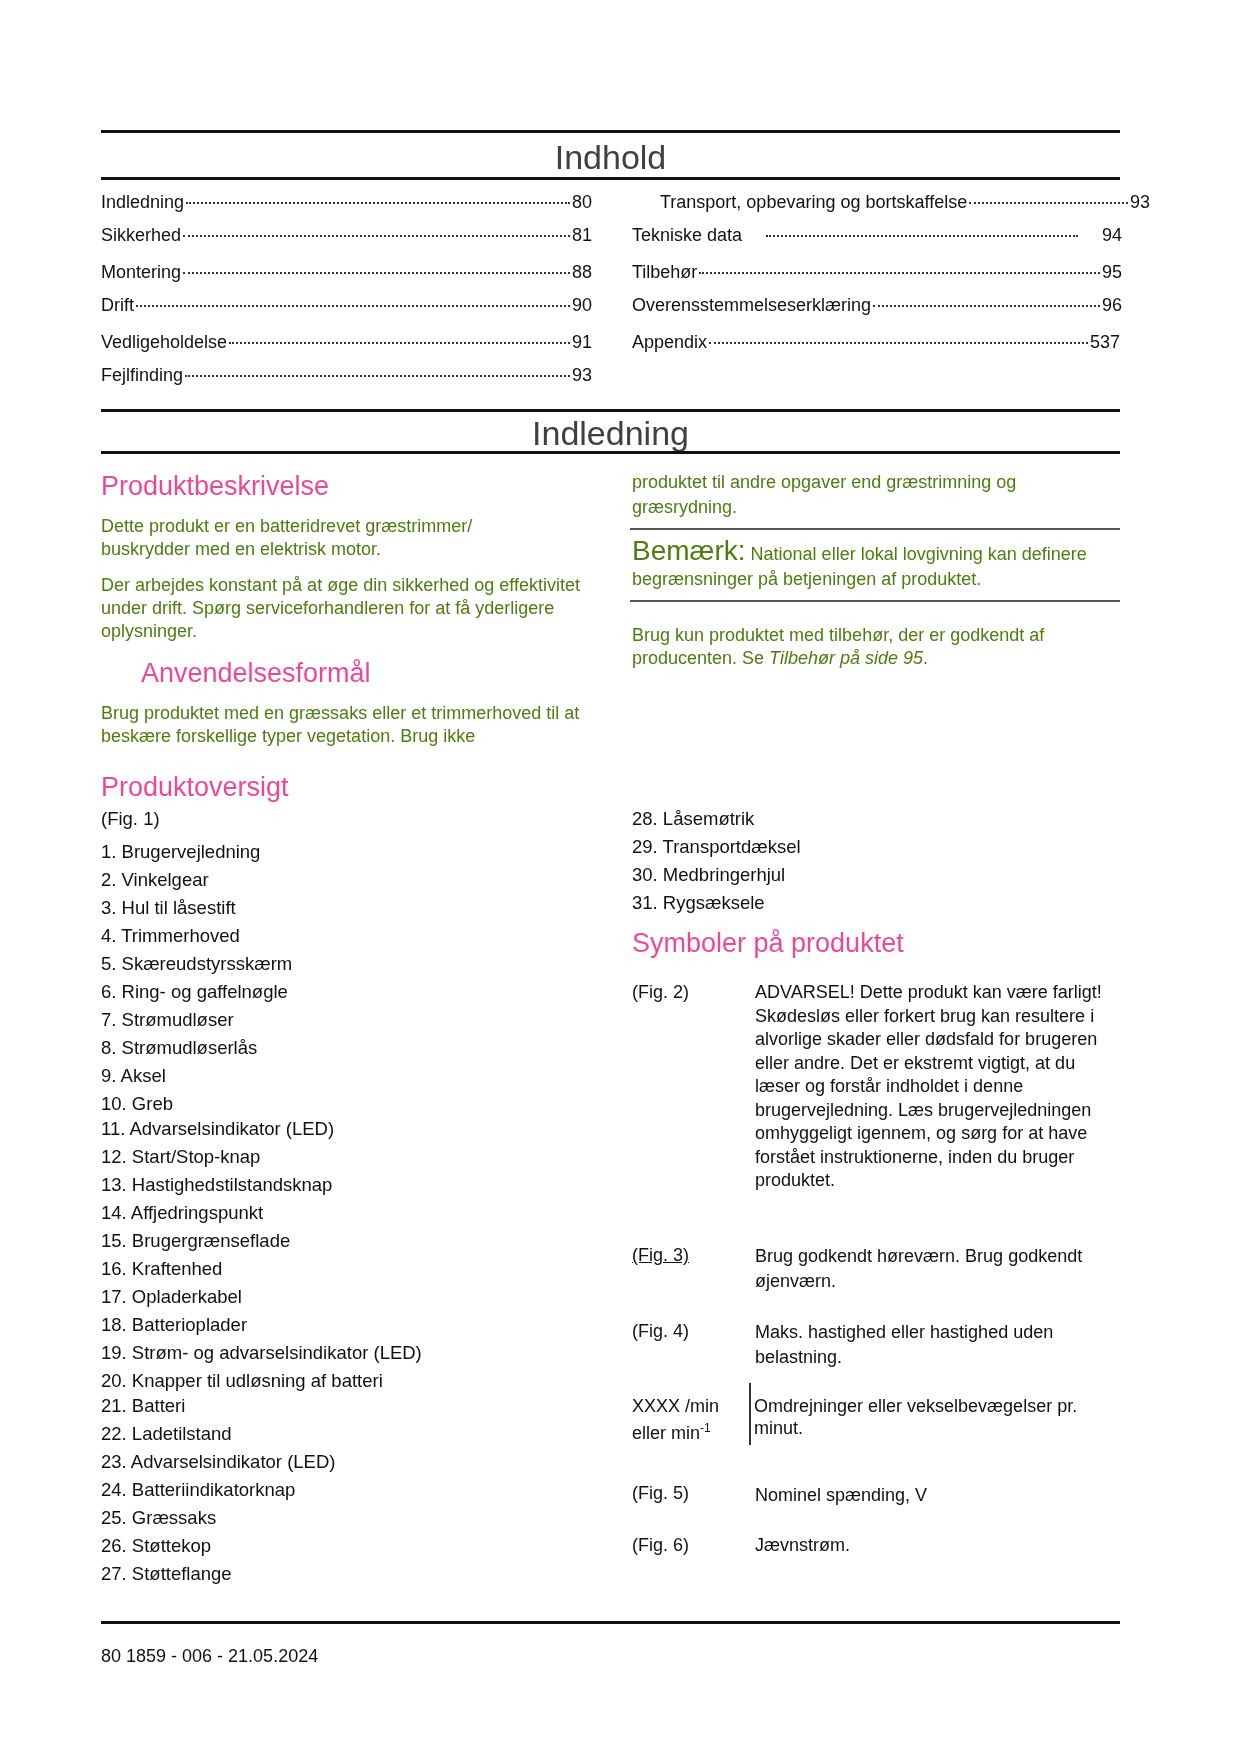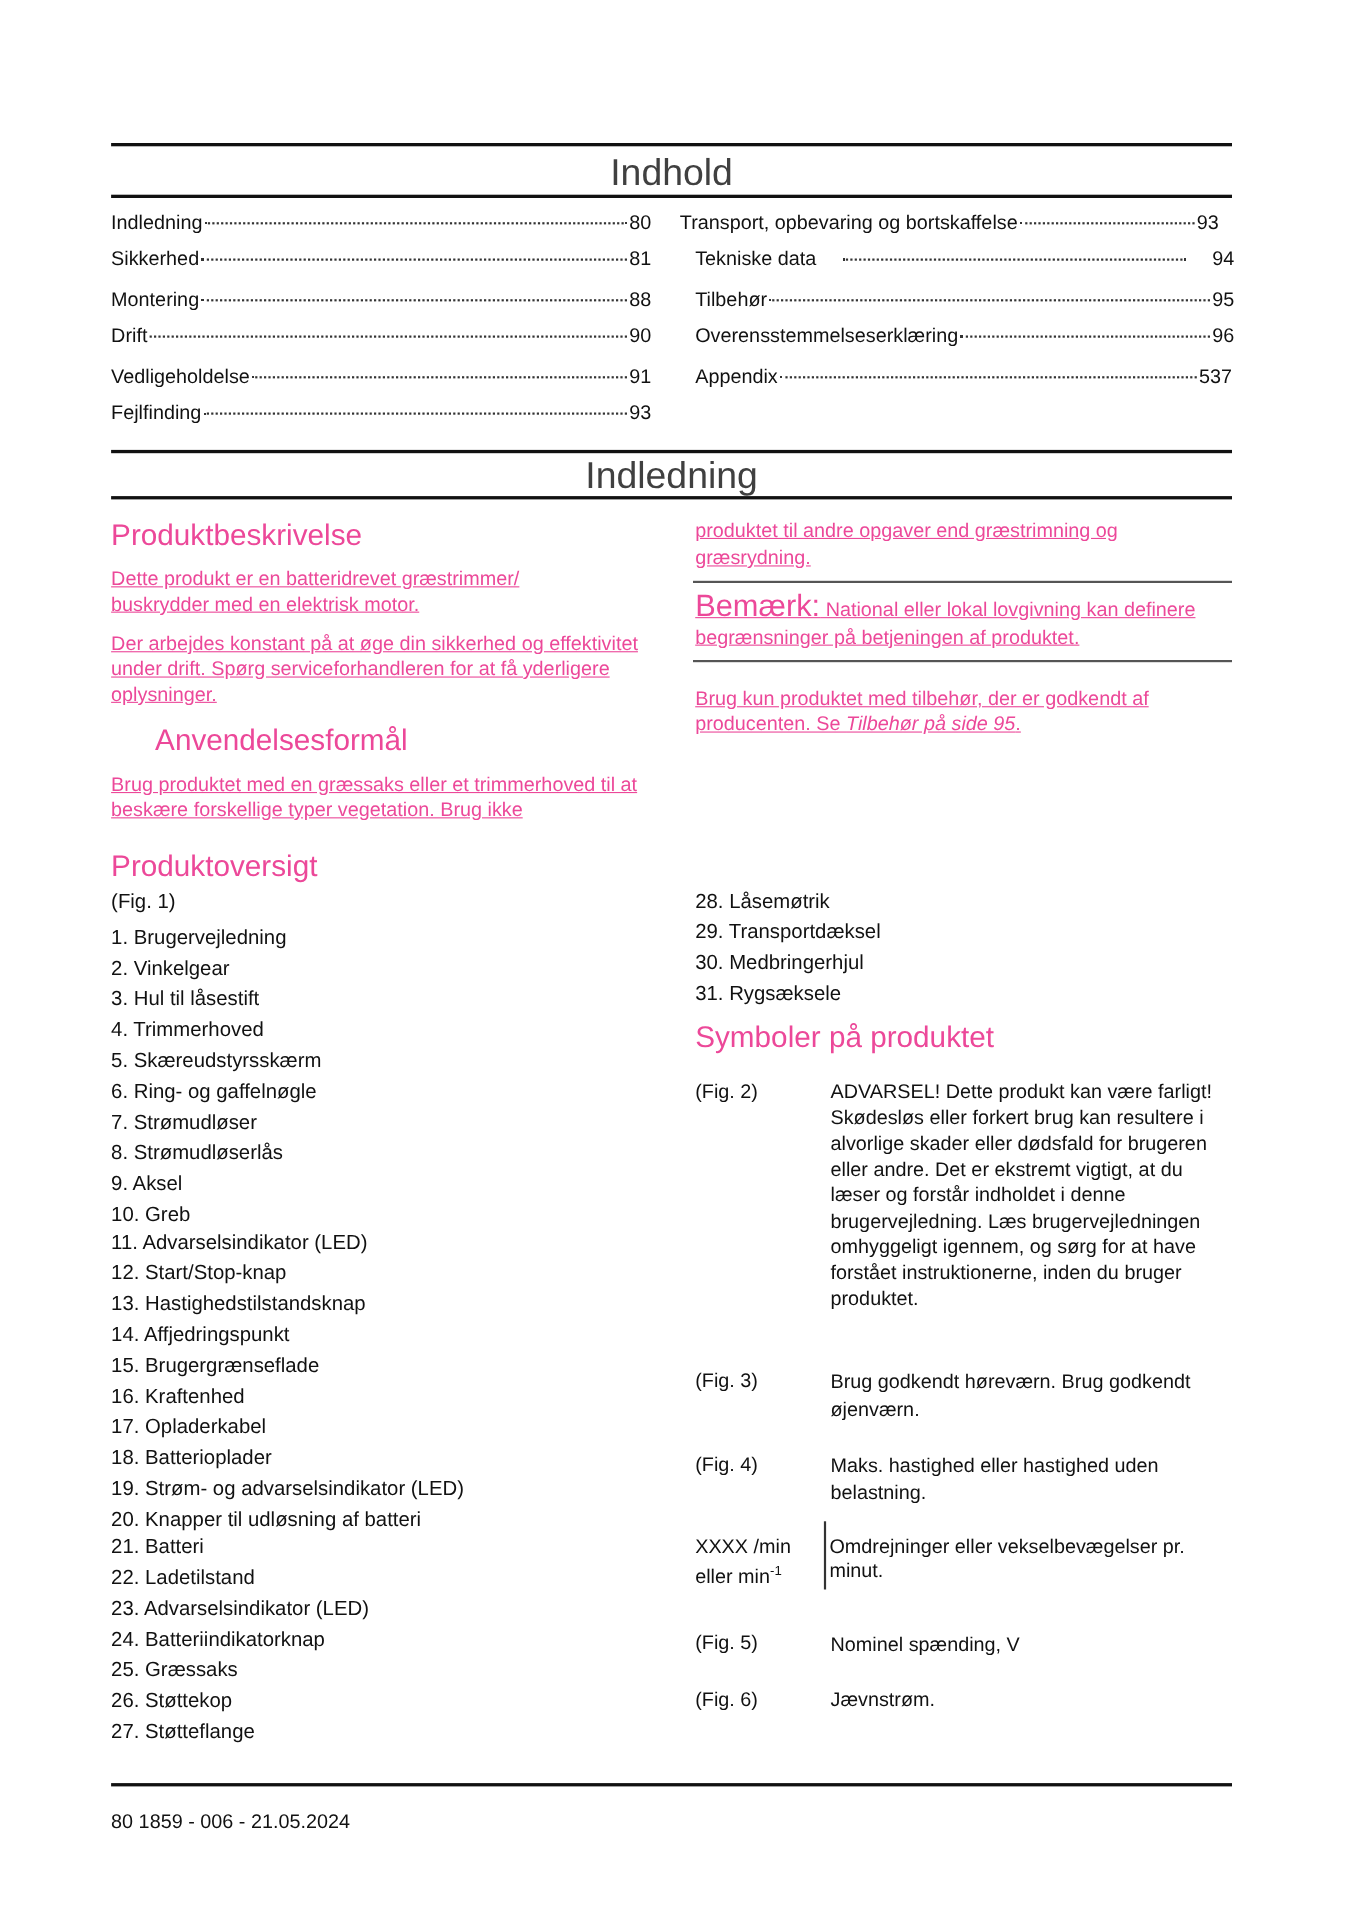--- a/index.html
+++ b/index.html
@@ -18,21 +18,21 @@
     position: absolute; display: flex; align-items: baseline;
     font-size: 18px; line-height: 22px; white-space: nowrap;
   }
   .toc-row .lbl { flex: 0 0 auto; }
   .toc-row .dots {
     flex: 1 1 auto; overflow: hidden; margin: 0 2px;
     border-bottom: 2px dotted #333; height: 1px; transform: translateY(-4px);
   }
   .toc-row .pg { flex: 0 0 auto; }
   .h2 { position: absolute; font-size: 27px; line-height: 32px; color: #ec4899; }
-  .p { position: absolute; font-size: 18px; line-height: 23px; color: #ec4899; text-decoration: underline; }
+  .p { position: absolute; font-size: 18px; line-height: 23px; color: #4d7c0f; }
   .li { position: absolute; font-size: 18.5px; line-height: 22px; white-space: nowrap; }
   .sym-fig { position: absolute; left: 632px; font-size: 18px; line-height: 23px; }
   .sym-desc { position: absolute; left: 755px; width: 370px; font-size: 18px; line-height: 23.5px; }
   .note-label { font-size: 28px; }
   .note-text { font-size: 18px; }
   .footer { position: absolute; left: 101px; top: 1646px; font-size: 18px; }
   sup { font-size: 12px; }
 </style>
 </head>
 <body>
@@ -65,21 +65,21 @@
   <span class="lbl">Vedligeholdelse</span>
     <span class="dots"></span>
     <span class="pg">91</span>
 </div>
 <div class="toc-row" style="left:101px;top:364px;width:491px;">
   <span class="lbl">Fejlfinding</span>
     <span class="dots"></span>
     <span class="pg">93</span>
 </div>
 
-<div class="toc-row" style="left:618px;top:191px;width:490px;">
+<div class="toc-row" style="left:660px;top:191px;width:490px;">
   <span class="lbl">Transport, opbevaring og bortskaffelse</span>
     <span class="dots"></span>
     <span class="pg">93</span>
 </div>
 <div class="toc-row" style="left:632px;top:224px;width:490px;gap:22px;">
   <span class="lbl">Tekniske data</span>
     <span class="dots"></span>
     <span class="pg">94</span>
 </div>
 <div class="toc-row" style="left:632px;top:261px;width:490px;">
@@ -155,21 +155,21 @@
 <div class="li" style="left:632px;top:808px;">28. Låsemøtrik</div>
 <div class="li" style="left:632px;top:836px;">29. Transportdæksel</div>
 <div class="li" style="left:632px;top:864px;">30. Medbringerhjul</div>
 <div class="li" style="left:632px;top:892px;">31. Rygsæksele</div>
 
 <div class="h2" style="left:632px;top:927px;">Symboler på produktet</div>
 
 <div class="sym-fig" style="top:981px;">(Fig. 2)</div>
 <div class="sym-desc" style="top:981px;">ADVARSEL! Dette produkt kan være farligt! Skødesløs eller forkert brug kan resultere i alvorlige skader eller dødsfald for brugeren eller andre. Det er ekstremt vigtigt, at du læser og forstår indholdet i denne brugervejledning. Læs brugervejledningen omhyggeligt igennem, og sørg for at have forstået instruktionerne, inden du bruger produktet.</div>
 
-<div class="sym-fig" style="top:1244px;">(Fig. 3)</div>
+<div class="sym-fig" style="top:1244px;text-decoration:underline;">(Fig. 3)</div>
 <div class="sym-desc" style="top:1244px;line-height:25px;">Brug godkendt høreværn. Brug godkendt øjenværn.</div>
 
 <div class="sym-fig" style="top:1320px;">(Fig. 4)</div>
 <div class="sym-desc" style="top:1320px;line-height:25px;">Maks. hastighed eller hastighed uden belastning.</div>
 
 <div class="sym-fig" style="top:1395px;line-height:22px;">
   <div>XXXX /min</div>
   <div><span>eller min</span><sup>-1</sup></div>
 </div>
 <div class="abs" style="left:749px;top:1383px;width:2px;height:62px;background:#333;"></div>

